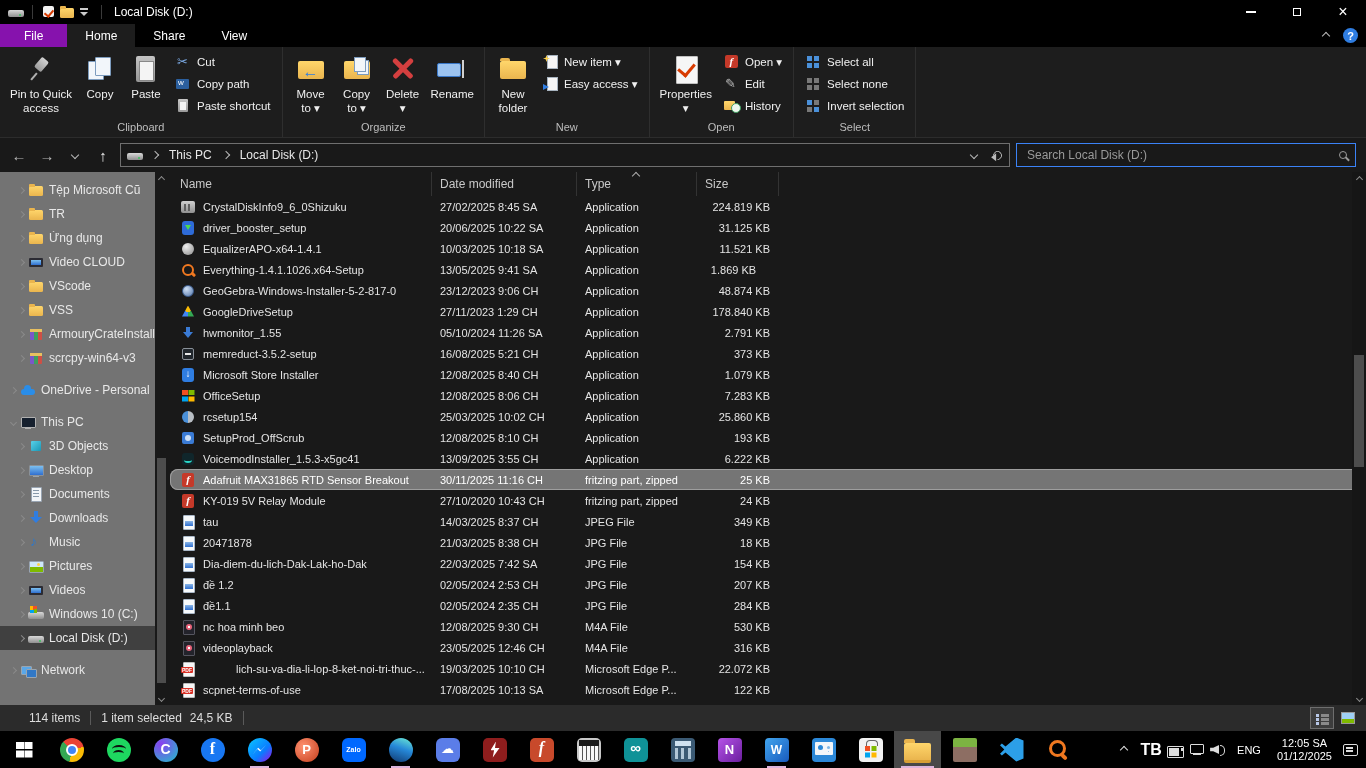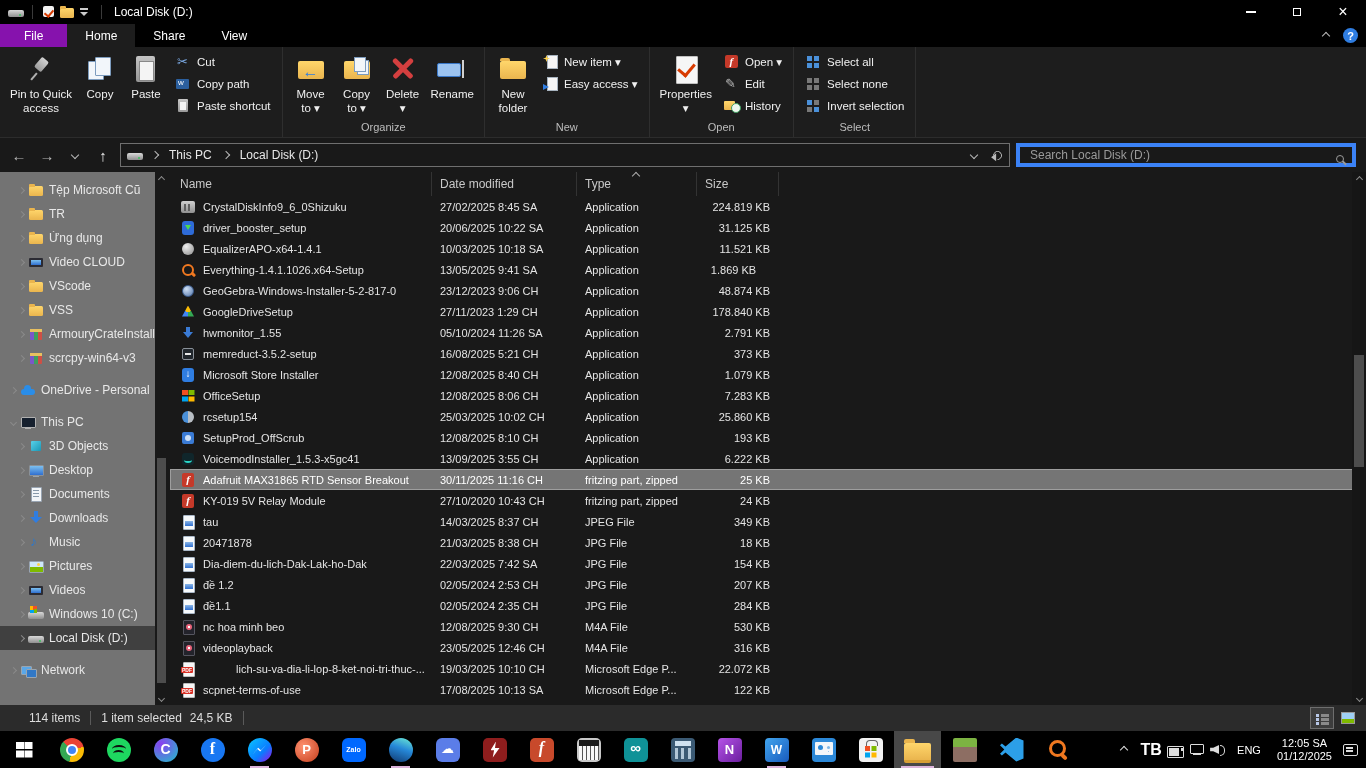--- a/index.html
+++ b/index.html
@@ -83,21 +83,21 @@
   
   .addressbar{height:34px;display:flex;align-items:center;background:#191919;flex:none;padding:0 10px 0 8px;gap:6px;}
   .navbtn{width:22px;height:24px;display:flex;align-items:center;justify-content:center;color:#b8b8b8;font-size:15px;}
   .navbtn.up{color:#e8e8e8;}
   .addrbox{flex:1;height:24px;border:1px solid #6f6f6f;background:#191919;display:flex;align-items:center;padding-left:6px;max-width:892px;}
   .crumbs{display:flex;align-items:center;gap:9px;flex:1;font-size:12px;color:#e8e8e8;}
   .crumb-seg{padding:2px 2px;}
   .addr-btn{width:24px;height:22px;display:flex;align-items:center;justify-content:center;border-left:1px solid transparent;}
   .i-refresh{width:9px;height:9px;border:1.5px solid #bbb;border-radius:50%;border-left-color:transparent;position:relative;transform:rotate(-45deg);}
   .i-refresh::after{content:"";position:absolute;left:-3px;top:-2px;border-top:4px solid transparent;border-bottom:4px solid transparent;border-right:5px solid #bbb;transform:rotate(45deg);}
-  .searchbox{width:340px;height:24px;border:4px solid #3b82f6;background:#191919;display:flex;align-items:flex-end;padding:0 8px;gap:6px;}
+  .searchbox{width:340px;height:24px;border:1px solid #3b82f6;background:#191919;display:flex;align-items:center;padding:0 8px;gap:6px;}
   .searchbox input{flex:1;background:transparent;border:none;outline:none;color:#cfcfcf;font-size:12px;font-family:"Liberation Sans",sans-serif;}
   .searchbox input::placeholder{color:#9a9a9a;}
   .i-mag{width:8px;height:8px;border:1.5px solid #9a9a9a;border-radius:50%;position:relative;flex:none;}
   .i-mag::after{content:"";position:absolute;width:5px;height:1.5px;background:#9a9a9a;right:-4px;bottom:-1px;transform:rotate(45deg);}
 
   
   .main{flex:1;display:flex;min-height:0;}
   .sidebar{width:168px;flex:none;position:relative;overflow:hidden;padding-top:6px;}
   .sgap{height:8px;}
   .srow{display:flex;align-items:center;height:24px;font-size:12px;color:#e8e8e8;white-space:nowrap;overflow:hidden;}
@@ -114,21 +114,21 @@
   .scroll-arrow{position:absolute;left:0;right:0;height:14px;display:flex;align-items:center;justify-content:center;}
   .scroll-arrow .chev{width:5px;height:5px;border-color:#8a8a8a;}
 
   .filearea{flex:1;position:relative;min-width:0;background:#191919;}
   .headers{display:flex;height:24px;margin-left:2px;align-items:center;}
   .hcell{position:relative;font-size:12px;color:#c9c9c9;height:24px;display:flex;align-items:center;border-right:1px solid #333;padding-left:8px;}
   .hcell.hc0{padding-left:10px;}
   .sortchev{position:absolute;top:1px;left:50%;margin-left:-4px;width:6px;height:6px;border-left:1.5px solid #aaa;border-top:1.5px solid #aaa;transform:rotate(45deg);}
   .rows{margin-left:2px;}
   .frow{display:flex;height:21px;align-items:center;font-size:11px;color:#e4e4e4;}
-  .frow.sel{background:#757575;box-shadow:inset 0 0 0 1px #9e9e9e;color:#fff;}
+  .frow.sel{background:#757575;box-shadow:inset 0 0 0 1px #9e9e9e;color:#fff;border-radius:8px;}
   .c-name{display:flex;align-items:center;gap:7px;padding-left:10px;overflow:hidden;white-space:nowrap;}
   .c-date,.c-type{padding-left:8px;white-space:nowrap;overflow:hidden;}
   .c-size{text-align:right;padding-right:9px;white-space:nowrap;}
 
   .list-scroll{position:absolute;right:0;top:0;bottom:0;width:14px;background:#161616;}
   .list-scroll .thumb{position:absolute;left:2px;right:2px;top:183px;height:112px;background:#4d4d4d;}
 
   
   .fi-crystaldiskinfo::before{content:"";position:absolute;inset:2px 1px;background:linear-gradient(#cfcfcf,#909090);border-radius:2px;}
   .fi-crystaldiskinfo::after{content:"";position:absolute;inset:5px 4px 4px;background:repeating-linear-gradient(90deg,#5f5f5f 0 2px,transparent 2px 4px);}
@@ -345,20 +345,21 @@
               <div class="rbtn-small">
                 <span class="sico si-copy-path"></span>
                 <span class="slab">Copy path</span>
               </div>
               <div class="rbtn-small">
                 <span class="sico si-paste-shortcut"></span>
                 <span class="slab">Paste shortcut</span>
               </div>
             </div>
           </div>
+          <div class="rgroup-label">Clipboard</div>
         </div>
         <div class="rgroup">
           <div class="rbody">
             <div class="rbtn-large">
               <div class="rico ri-move-to"></div>
               <div class="rlab">Move</div>
               <div class="rlab">to ▾</div>
             </div>
             <div class="rbtn-large">
               <div class="rico ri-copy-to"></div>

